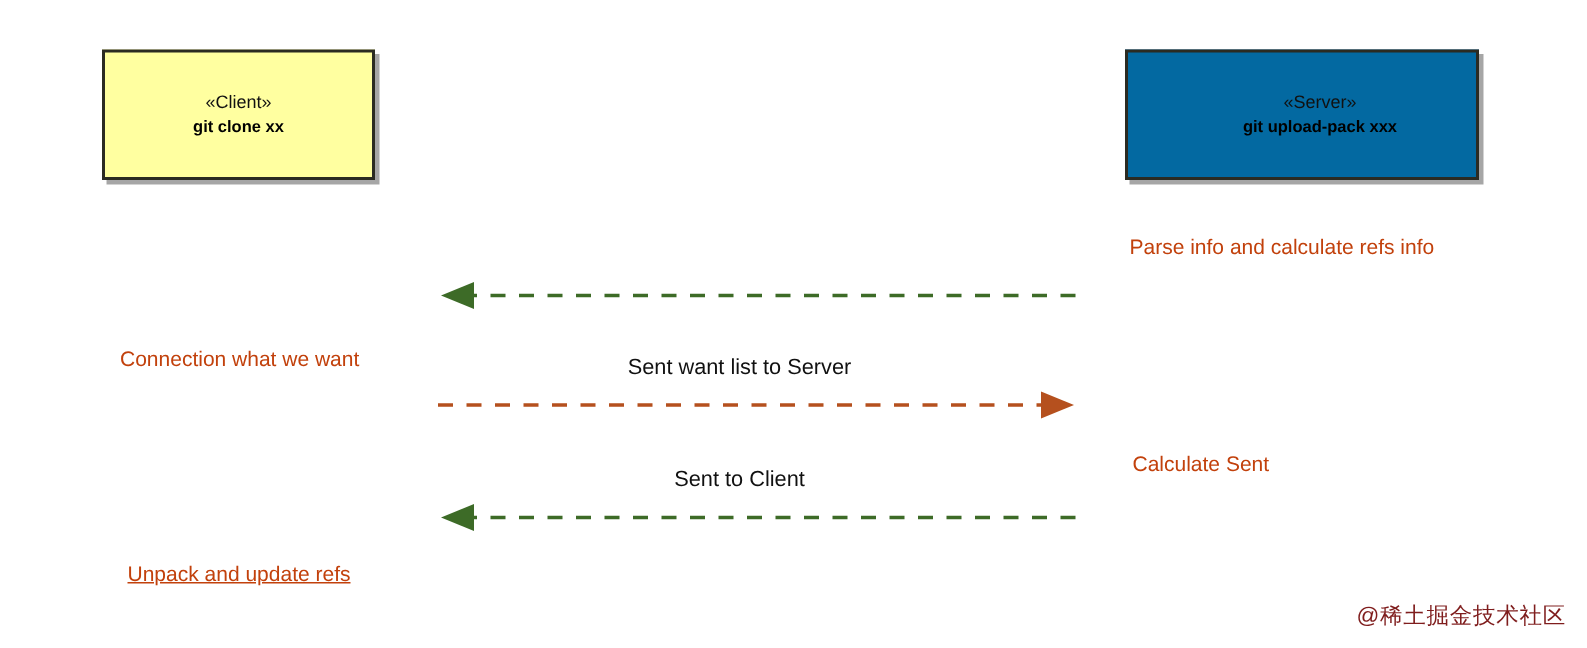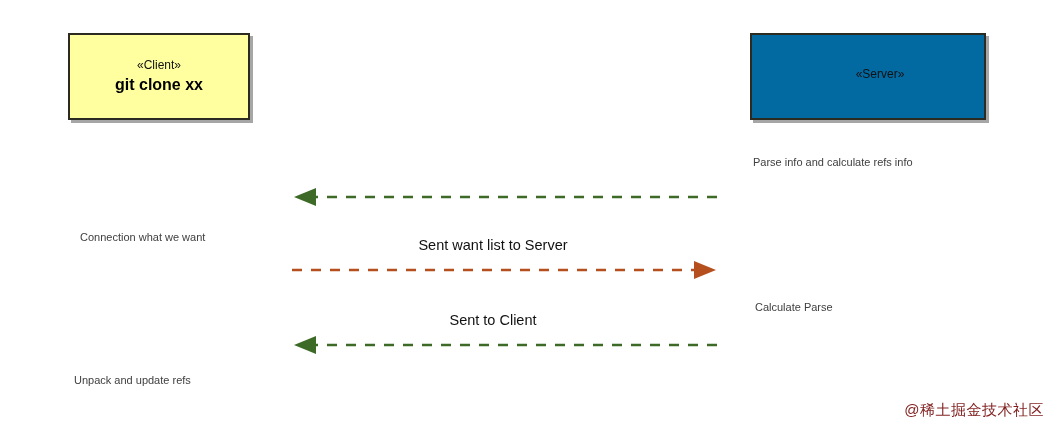--- a/index.html
+++ b/index.html
@@ -33,21 +33,21 @@
     justify-content: center;
     line-height: 1.15;
   }
   .node-stereotype {
     font-size: 12px;
     font-weight: normal;
     color: #111111;
     margin-bottom: 3px;
   }
   .node-title {
-    font-size: 16px;
+    font-size: 11px;
     font-weight: bold;
     color: #000000;
     white-space: nowrap;
     text-align: right;
   }
 
   #client-box {
     left: 68px;
     top: 33px;
     width: 182px;
@@ -86,22 +86,22 @@
     top: 22px;
     width: 430px;
     height: 22px;
     overflow: visible;
   }
   .message .msg-label.shift-left { transform: translateX(-12px); }
 
   
   .side-note {
     position: absolute;
-    font-size: 11px;
-    color: #404040;
+    font-size: 14px;
+    color: #c2410c;
     white-space: nowrap;
   }
 
   
   #watermark {
     position: absolute;
     right: 14px;
     bottom: 12px;
     font-size: 15px;
     color: #7f1d1d;
@@ -115,20 +115,21 @@
 
 <div class="canvas">
 
   <div class="node-box" id="client-box">
     <div class="node-stereotype">«Client»</div>
     <div class="node-title">git clone xx</div>
   </div>
 
   <div class="node-box" id="server-box">
     <div class="node-stereotype">«Server»</div>
+    <div class="node-title">git upload-pack xxx</div>
   </div>
 
 
   <div class="message" style="top:164px;">
     <svg class="msg-arrow" viewBox="0 0 430 22">
       <line x1="18" y1="11" x2="428" y2="11" stroke="#3d6b27" stroke-width="2.4" stroke-dasharray="10 9"></line>
       <polygon points="4,11 26,2 26,20" fill="#3d6b27"></polygon>
     </svg>
   </div>
 
@@ -145,19 +146,19 @@
     <svg class="msg-arrow" viewBox="0 0 430 22">
       <line x1="2" y1="11" x2="410" y2="11" stroke="#b5501e" stroke-width="2.4" stroke-dasharray="10 9"></line>
       <polygon points="426,11 404,2 404,20" fill="#b5501e"></polygon>
     </svg>
   </div>
 
   <div class="side-note" style="left:753px; top:156px;">Parse info and calculate refs info</div>
 
   <div class="side-note" style="left:80px; top:231px;">Connection what we want</div>
 
-  <div class="side-note" style="left:755px; top:301px;">Calculate Parse</div>
+  <div class="side-note" style="left:755px; top:301px;">Calculate Sent</div>
 
-  <div class="side-note" style="left:74px; top:374px;">Unpack and update refs</div>
+  <div class="side-note" style="left:85px; top:374px;text-decoration:underline;">Unpack and update refs</div>
 
   <div id="watermark">@稀土掘金技术社区</div>
 
 </div>
 
 </body></html>

